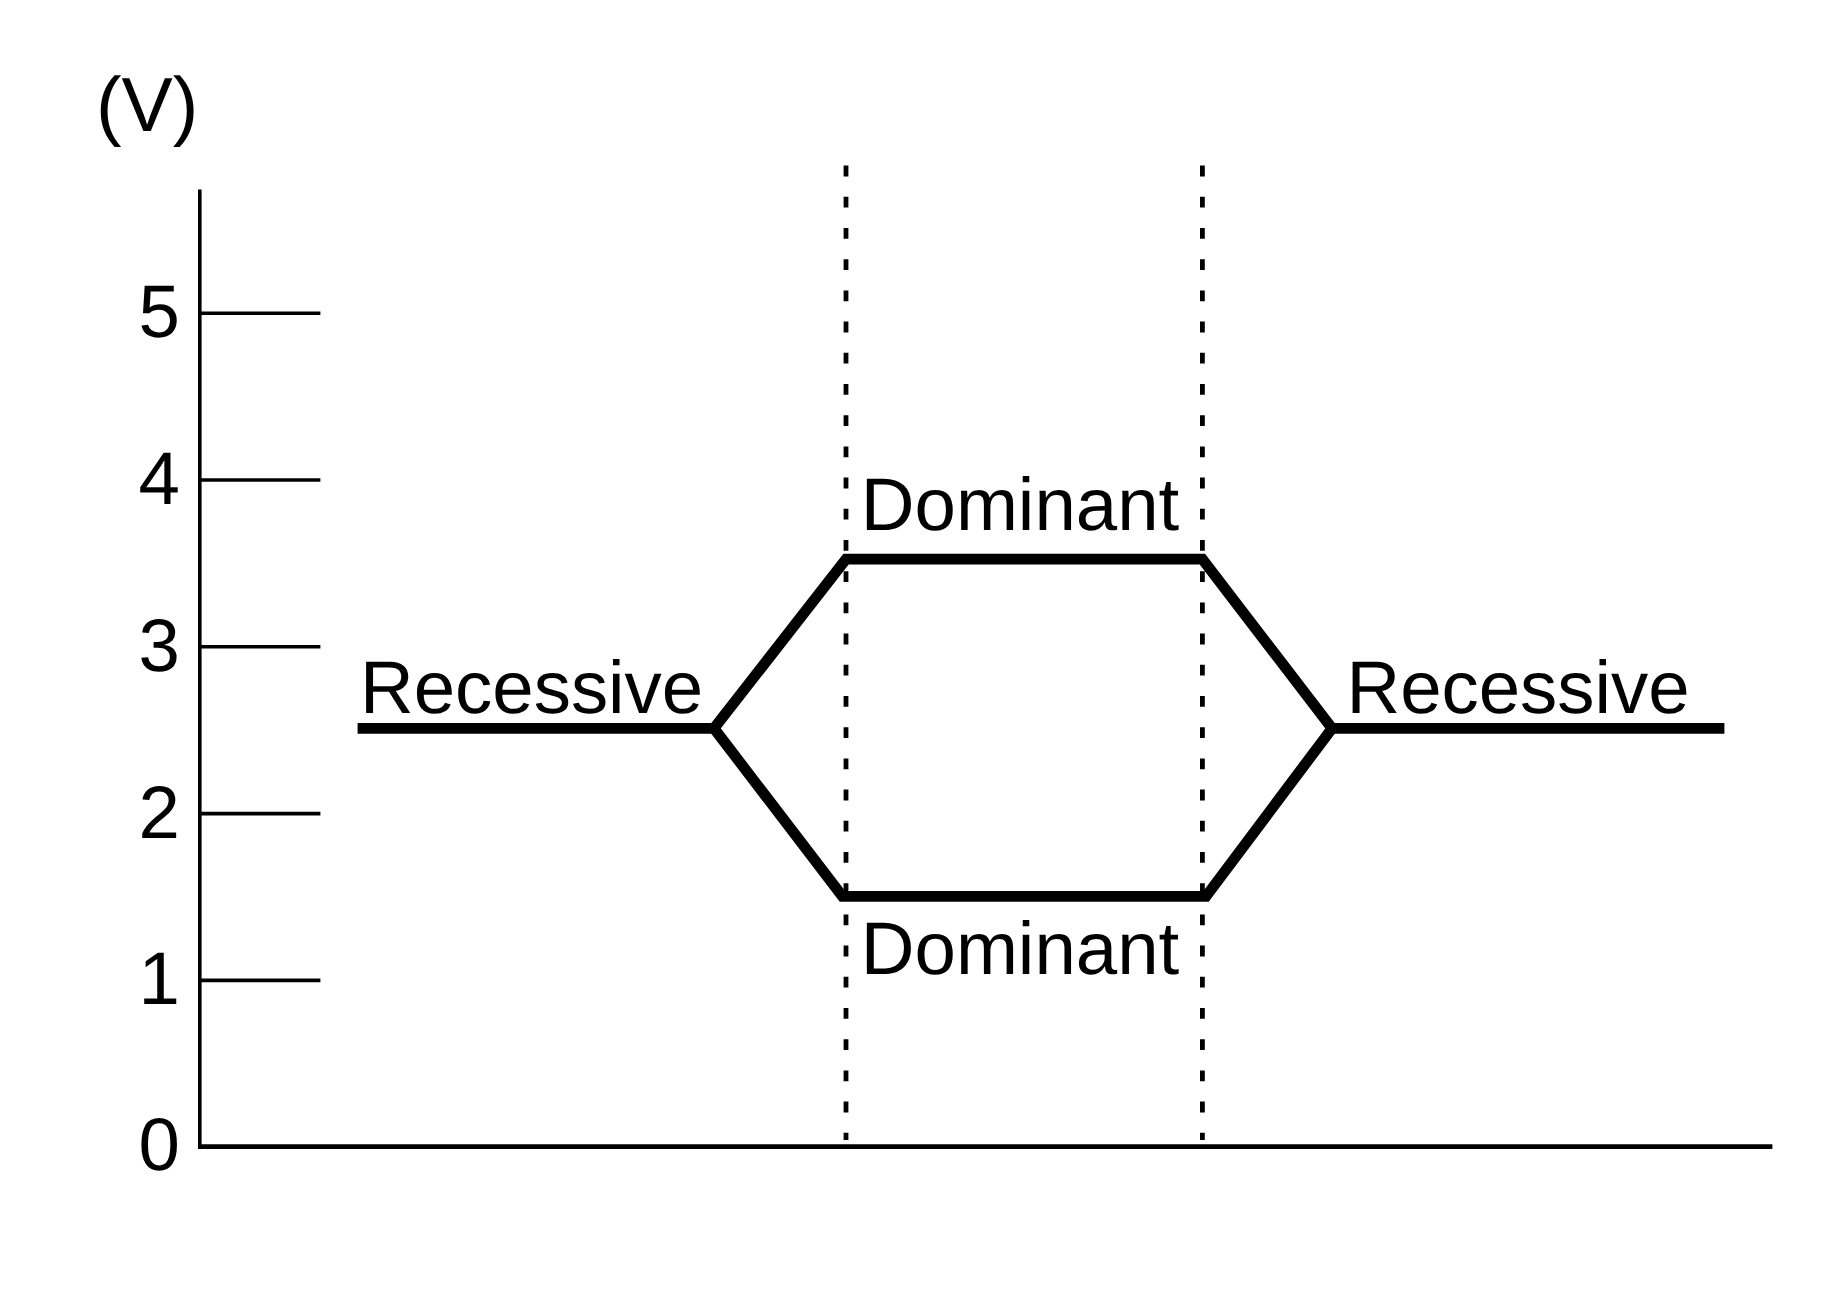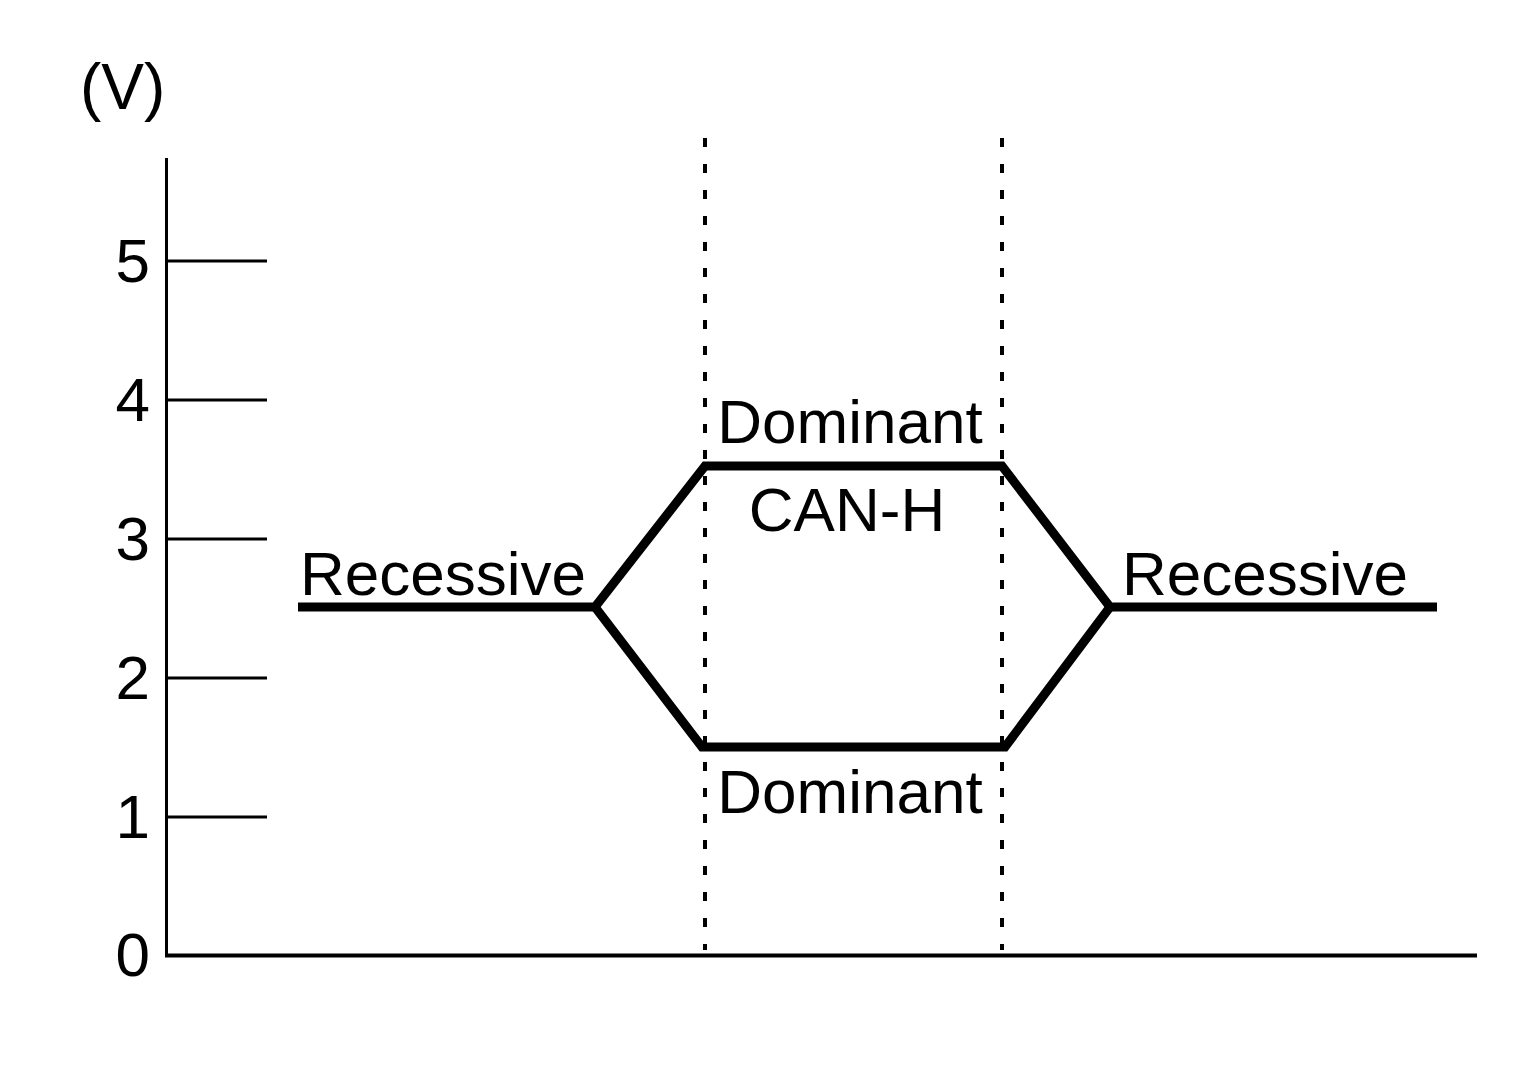--- a/index.html
+++ b/index.html
@@ -88,16 +88,15 @@
   <div class="lbl tick-label t5">5</div>
   <div class="lbl tick-label t4">4</div>
   <div class="lbl tick-label t3">3</div>
   <div class="lbl tick-label t2">2</div>
   <div class="lbl tick-label t1">1</div>
   <div class="lbl tick-label t0">0</div>
 
   <div class="lbl state-label recessive-left">Recessive</div>
   <div class="lbl state-label recessive-right">Recessive</div>
   <div class="lbl state-label centered dominant-top">Dominant</div>
-  <div class="lbl state-label centered can-h">CAN-H</div>
   <div class="lbl state-label centered dominant-bottom">Dominant</div>
 
 </div>
 
 </body></html>

